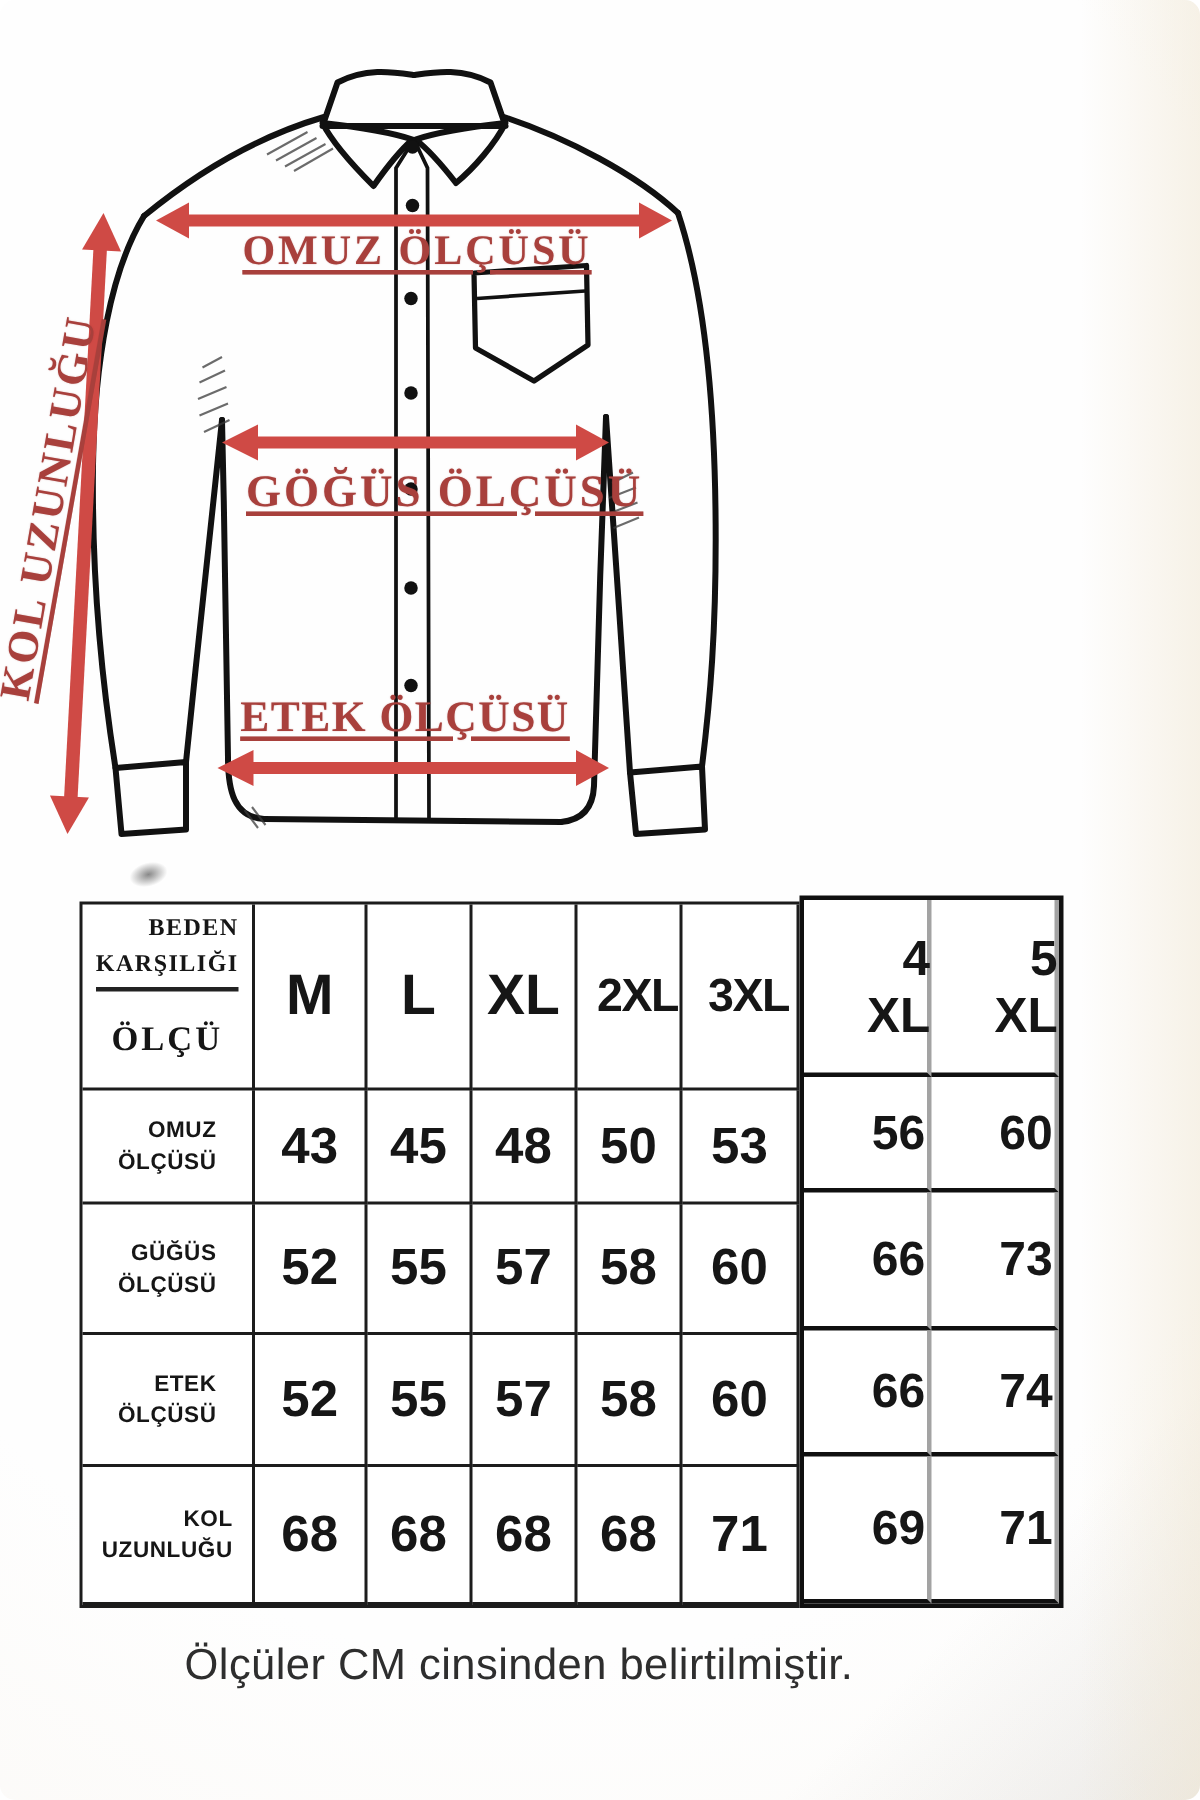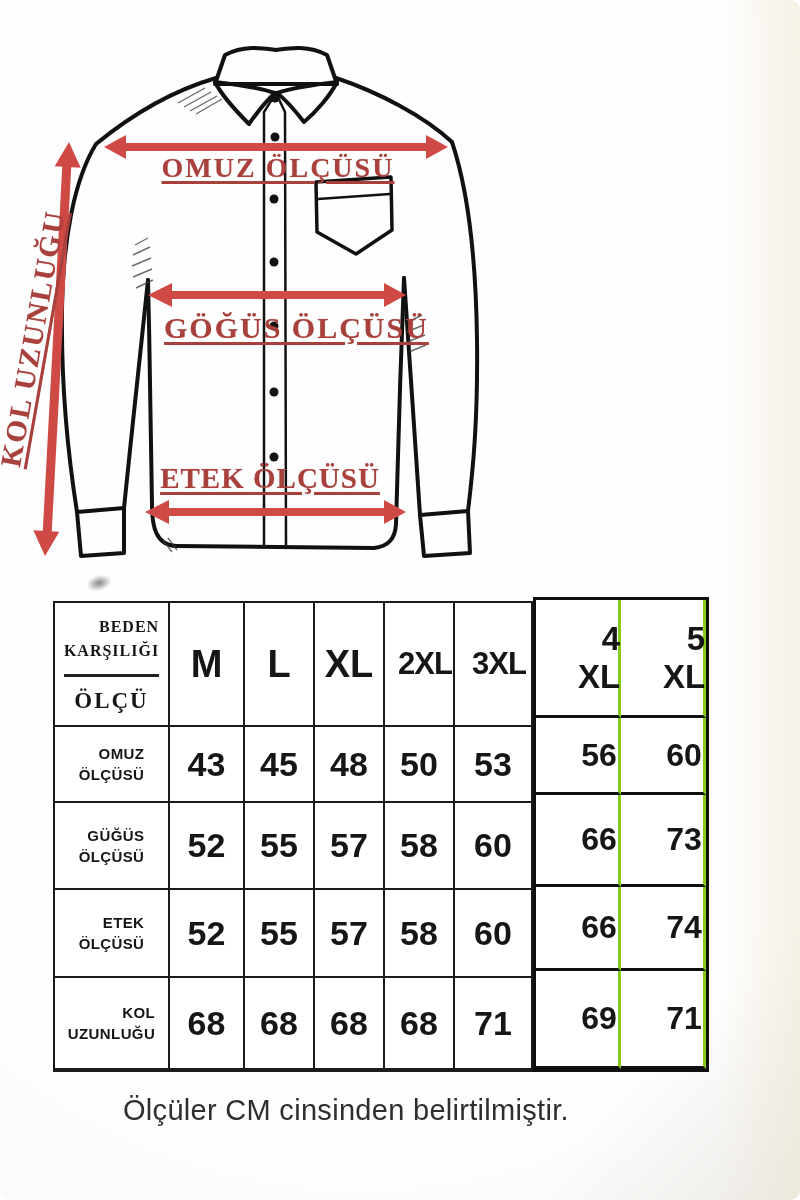--- a/index.html
+++ b/index.html
@@ -28,26 +28,26 @@
   .grid{position:absolute;display:grid;background:#fff;color:#161616;}
   .grid .c{border-right:2px solid #1c1c1c;border-bottom:2px solid #1c1c1c;
     display:flex;align-items:center;justify-content:center;text-align:right;
     font-weight:700;box-sizing:border-box;}
   .main-table{left:53px;top:601px;border:2px solid #1c1c1c;
     grid-template-columns:115px 75px 70px 70px 70px 78px;
     grid-template-rows:124px 76px 87px 88px 92px;}
   .ext-table{left:533px;top:597px;border:3px solid #101010;
     grid-template-columns:85px 85px;
     grid-template-rows:118px 77px 92px 84px 98px;}
-  .ext-table .c{border-right:3px solid #84cc16;border-bottom:3px solid #101010;padding-left:44px;}
+  .ext-table .c{border-right:3px solid #a3a3a3;border-bottom:3px solid #101010;padding-left:44px;}
   .corner{flex-direction:column;padding:0;align-items:stretch;}
   .corner .top{flex:1 1 auto;display:flex;align-items:center;justify-content:center;
     border-bottom:3px solid #222;font-family:"Liberation Serif",serif;
     font-size:16px;letter-spacing:1px;white-space:pre-line;line-height:1.45;}
-  .corner .bottom{height:48px;display:flex;align-items:center;justify-content:center;
+  .corner .bottom{height:64px;display:flex;align-items:center;justify-content:center;
     font-family:"Liberation Serif",serif;font-size:23px;letter-spacing:2px;}
   .sz-big{font-size:38px;}
   .sz-mid{font-size:31px;letter-spacing:-1px;padding-left:12px;}
   .sz-ext{font-size:33px;letter-spacing:0;}
   .rowlbl{font-size:15px;letter-spacing:.4px;line-height:1.4;white-space:pre-line;}
   .num{font-size:34px;}
   .ext-table .num{font-size:32px;}
 
   
   .footnote{position:absolute;left:123px;top:1094px;font-size:29px;color:#2e2e2e;

